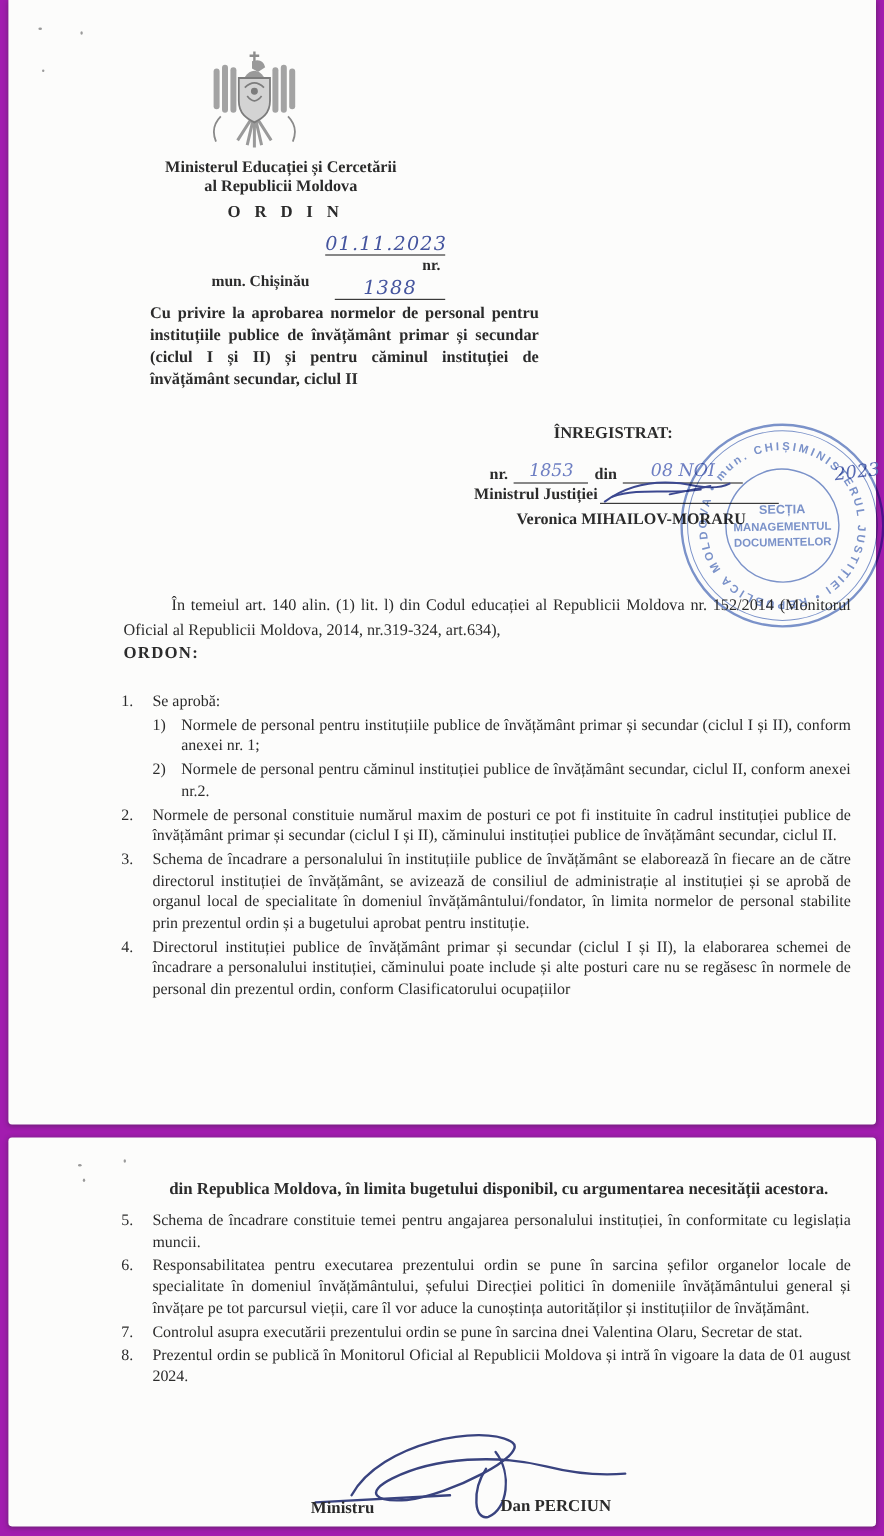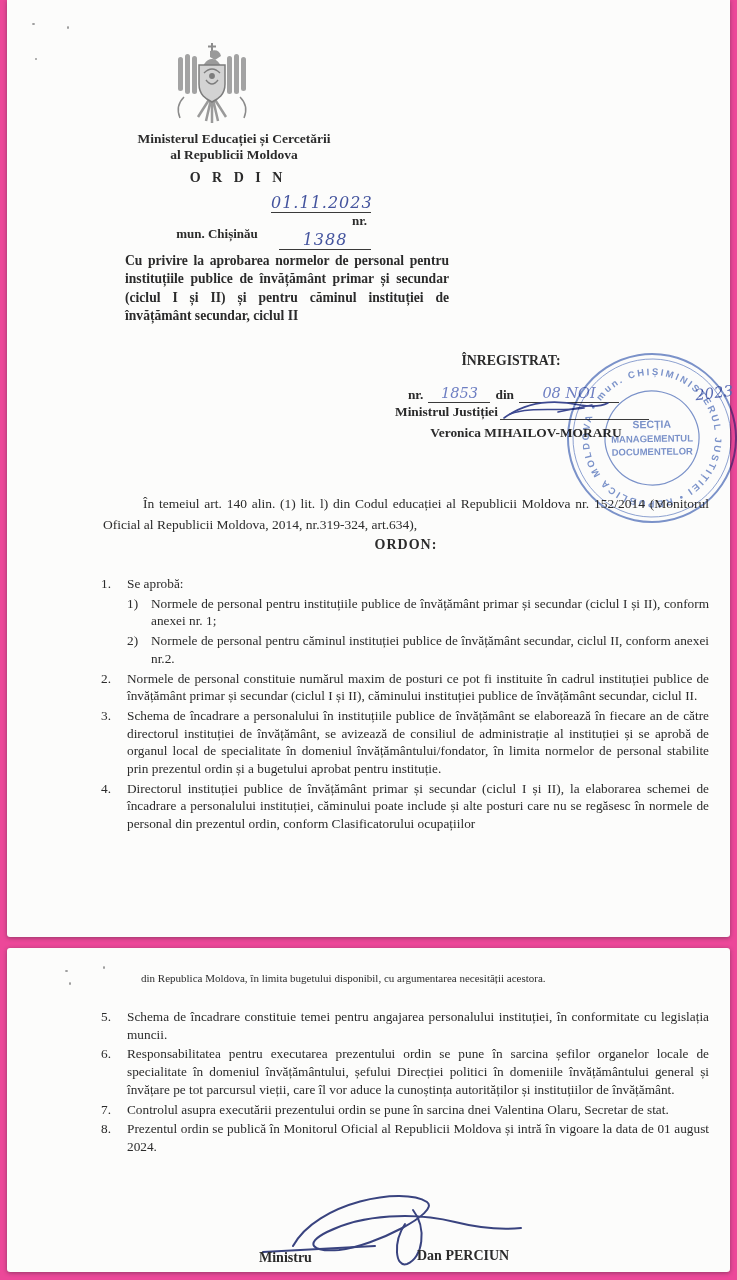--- a/index.html
+++ b/index.html
@@ -1,18 +1,18 @@
 <!DOCTYPE html>
 <html><head>
 <meta charset="utf-8">
 <style>
   html,body { margin:0; padding:0; }
   .screen {
     position:relative; width:737px; height:1280px;
-    background:#ec4899; overflow:hidden;
+    background:#a21caf; overflow:hidden;
     font-family:"Liberation Serif", serif; color:#2b2b2b;
   }
   .page {
     position:absolute; left:7px; width:723px; background:#fcfcfb;
     box-shadow:0 1px 4px rgba(40,40,45,.45);
   }
   .page1 { top:0; height:937px; border-radius:0 0 3px 3px; }
   .page2 { top:948px; height:324px; border-radius:3px; }
 
   .speck { position:absolute; background:#9a9a9a; border-radius:50%; }
@@ -64,33 +64,33 @@
     transform:rotate(-7deg); color:#5a6cb4;
   }
   .stamp { position:absolute; left:553px; top:350px; opacity:.82; mix-blend-mode:multiply; pointer-events:none; }
 
   .preamble {
     position:absolute; left:96px; top:479px; width:606px;
     font-size:13.5px; line-height:21.5px; text-align:justify; text-indent:40px;font-family:Liberation Serif, serif;
   }
   .ordon-head {
     position:absolute; left:96px; top:537px; width:606px;
-    text-align:center; font-weight:bold; font-size:14px; letter-spacing:1px;
+    font-weight:bold; font-size:14px; letter-spacing:1px;
   }
   .doc-list { position:absolute; left:94px; width:608px; font-size:13.3px; line-height:17.7px; }
   .page1 .doc-list { top:573px; }
   .page2 .doc-list { top:58px; }
   .li { display:flex; margin-top:2px; }
   .li .num { flex:none; width:26px; }
   .li .txt { flex:1; text-align:justify; }
   .li.sub { margin-left:26px; }
   .li.sub .num { width:24px; }
 
   .continuation {
-    position:absolute; left:134px; top:24px; width:560px; font-size:11px;
+    position:absolute; left:134px; top:36px; width:560px; font-size:14px;font-weight:bold;
   }
   .big-sig { position:absolute; left:248px; top:236px; pointer-events:none; }
   .signer-label { position:absolute; left:252px; top:302px; font-weight:bold; font-size:14px; }
   .signer-name  { position:absolute; left:410px; top:300px; font-weight:bold; font-size:14px; }
 </style>
 </head>
 <body>
 
 <div class="screen">
 

